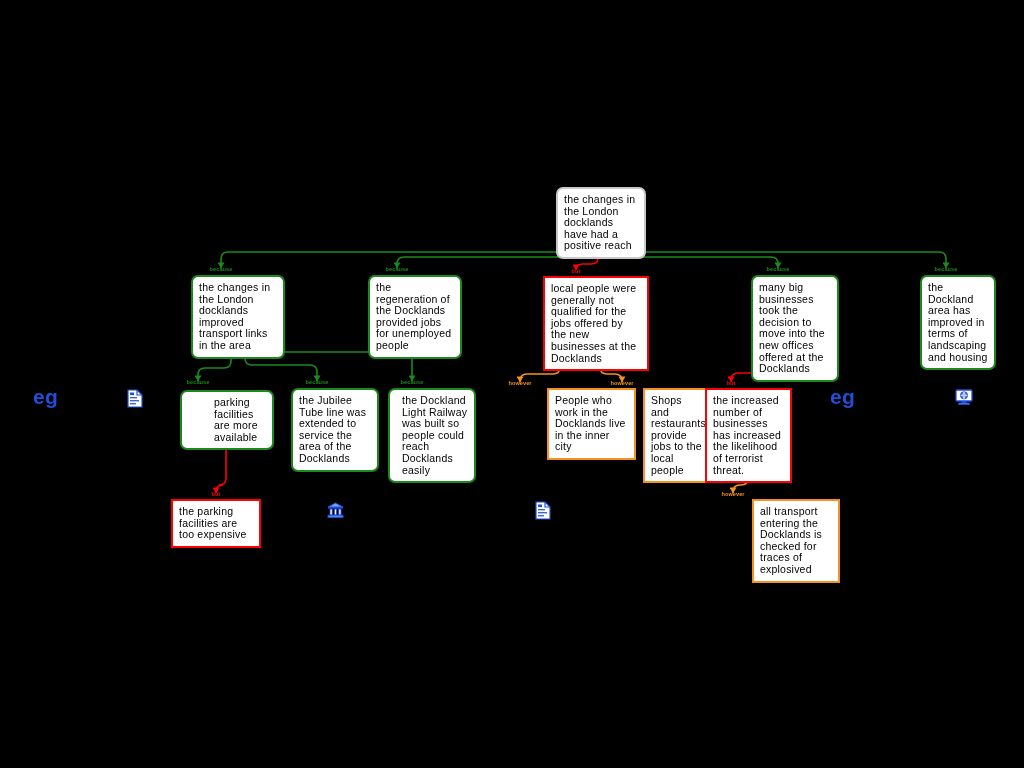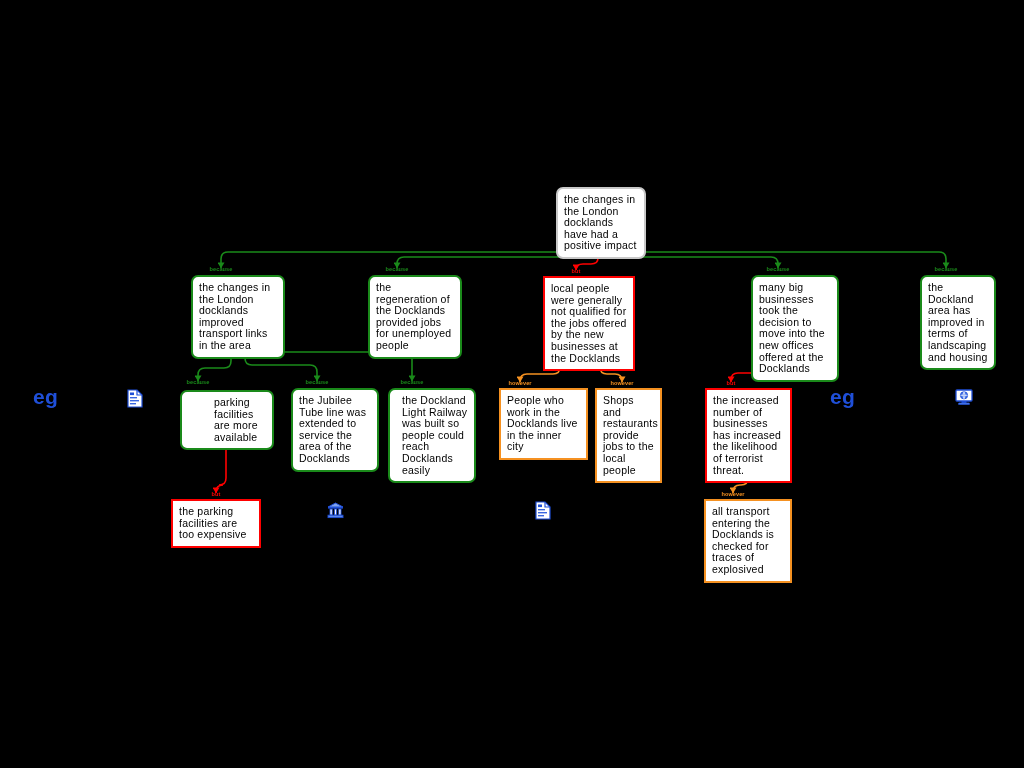--- a/index.html
+++ b/index.html
@@ -37,21 +37,21 @@
     border-radius: 7px;
     color: #000000;
     font-size: 10.5px;
     line-height: 11.6px;
     padding: 5px 6px 5px 6px;
     letter-spacing: 0.02em;
     z-index: 5;
   }
   .node.green  { border-color: #1a8a1a; }
   .node.red    { border-color: #ff0000; border-radius: 0; }
-  .node.orange { border-color: #f59121; border-radius: 0; }
+  .node.orange { border-color: #f59121; border-radius: 0; margin-left: 48px; }
   .node.root   { border-color: #c8c8c8; border-radius: 7px; }
 
   .edge-label {
     position: absolute;
     font-size: 5.6px;
     font-weight: bold;
     letter-spacing: 0.01em;
     white-space: nowrap;
     z-index: 6;
     transform: translateX(-50%);
@@ -115,24 +115,24 @@
 
       <path stroke="#ff0000" d="M 760 353 L 760 366 Q 760 373 753 373 L 738 373 Q 731 373 731 380 L 731 382" marker-end="url(#ah-red)"></path>
 
       <path stroke="#ff0000" d="M 226 423 L 226 478 Q 226 485 219 485 L 223 485 Q 216 485 216 492 L 216 493" marker-end="url(#ah-red)"></path>
 
       <path stroke="#f59121" d="M 748 462 L 748 478 Q 748 485 741 485 L 740 485 Q 733 485 733 492 L 733 493" marker-end="url(#ah-orange)"></path>
     </g>
   </svg>
 
   <div id="nodes">
-      <div class="node root" style="left: 556px; top: 187px; width: 90px; min-height: 54px;">the changes in the London docklands have had a positive impact</div>
+      <div class="node root" style="left: 556px; top: 187px; width: 90px; min-height: 54px;">the changes in the London docklands have had a positive reach</div>
       <div class="node green" style="left: 191px; top: 275px; width: 94px; min-height: 55px;">the changes in the London docklands improved transport links in the area</div>
       <div class="node green" style="left: 368px; top: 275px; width: 94px; min-height: 55px;">the regeneration of the Docklands provided jobs for unemployed people</div>
-      <div class="node red" style="left: 543px; top: 276px; width: 92px; min-height: 76px;">local people were generally not qualified for the jobs offered by the new businesses at the Docklands</div>
+      <div class="node red" style="left: 543px; top: 276px; width: 106px; min-height: 76px;">local people were generally not qualified for the jobs offered by the new businesses at the Docklands</div>
       <div class="node green" style="left: 751px; top: 275px; width: 88px; min-height: 78px;">many big businesses took the decision to move into the new offices offered at the Docklands</div>
       <div class="node green" style="left: 920px; top: 275px; width: 76px; min-height: 66px;">the Dockland area has improved in terms of landscaping and housing</div>
       <div class="node green" style="left: 180px; top: 390px; width: 94px; min-height: 33px; padding-left: 32px;">parking facilities are more available</div>
       <div class="node green" style="left: 291px; top: 388px; width: 88px; min-height: 56px;">the Jubilee Tube line was extended to service the area of the Docklands</div>
       <div class="node green" style="left: 388px; top: 388px; width: 88px; min-height: 68px; padding-left: 12px;">the Dockland Light Railway was built so people could reach Docklands easily</div>
       <div class="node orange" style="left: 499px; top: 388px; width: 89px; min-height: 44px;">People who work in the Docklands live in the inner city</div>
       <div class="node orange" style="left: 595px; top: 388px; width: 67px; min-height: 56px;">Shops and restaurants provide jobs to the local people</div>
       <div class="node red" style="left: 705px; top: 388px; width: 87px; min-height: 74px;">the increased number of businesses has increased the likelihood of terrorist threat.</div>
       <div class="node red" style="left: 171px; top: 499px; width: 90px; min-height: 33px;">the parking facilities are too expensive</div>
       <div class="node orange" style="left: 704px; top: 499px; width: 88px; min-height: 62px;">all transport entering the Docklands is checked for traces of explosived</div>

